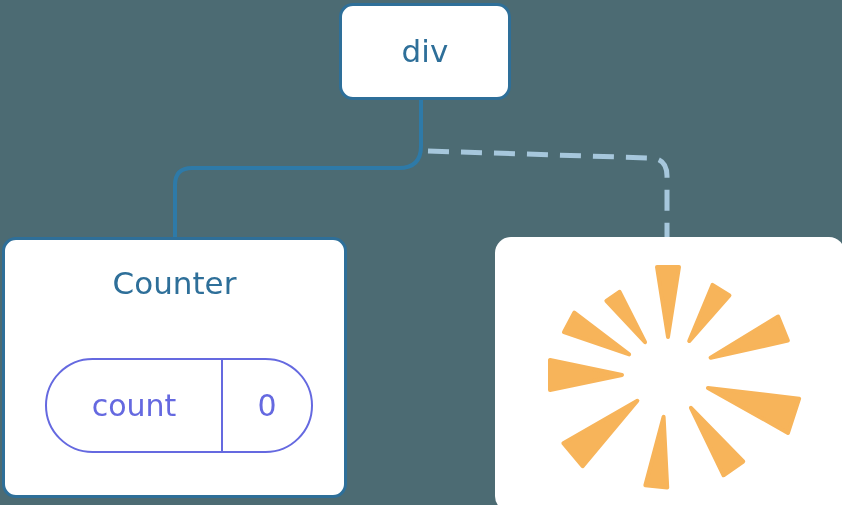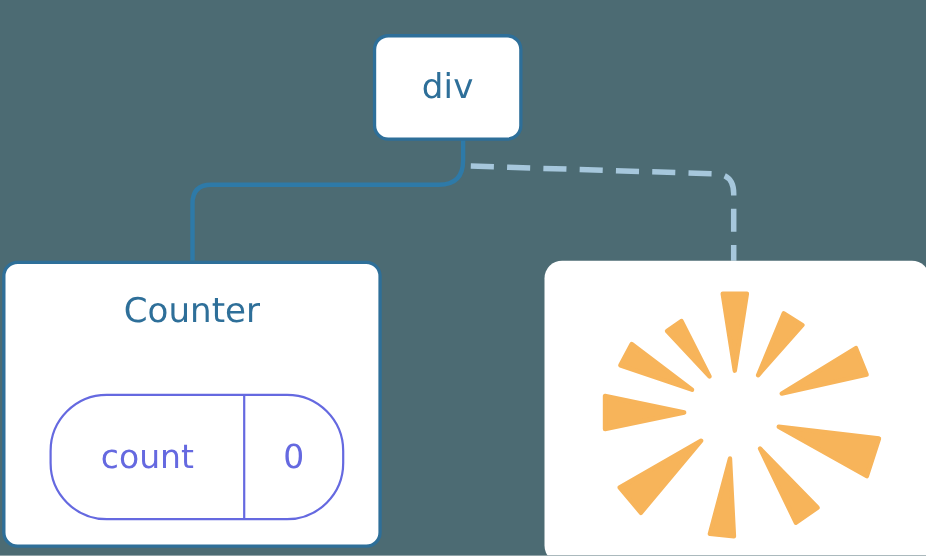--- a/index.html
+++ b/index.html
@@ -41,26 +41,25 @@
     border-radius: 14px;
   }
   .card-plain {
     border-radius: 16px;
   }
 
   
   #node-div {
     left: 339px;
     top: 3px;
-    width: 136px;
+    width: 172px;
     height: 97px;
     display: flex;
     align-items: center;
     justify-content: center;
-    margin-top: 28px;
   }
   .node-title {
     color: #2e6f99;
     font-size: 31px;
     line-height: 1;
     letter-spacing: 0.2px;
     user-select: none;
   }
 
   
@@ -81,21 +80,21 @@
     line-height: 1;
     user-select: none;
   }
 
   
   #state-pill {
     position: absolute;
     left: 40px;
     top: 118px;
     width: 268px;
-    height: 115px;
+    height: 95px;
     border: 2px solid #6569e0;
     border-radius: 52px;
     box-sizing: border-box;
     display: flex;
     align-items: stretch;
     background: #ffffff;
   }
   .pill-cell {
     display: flex;
     align-items: center;

